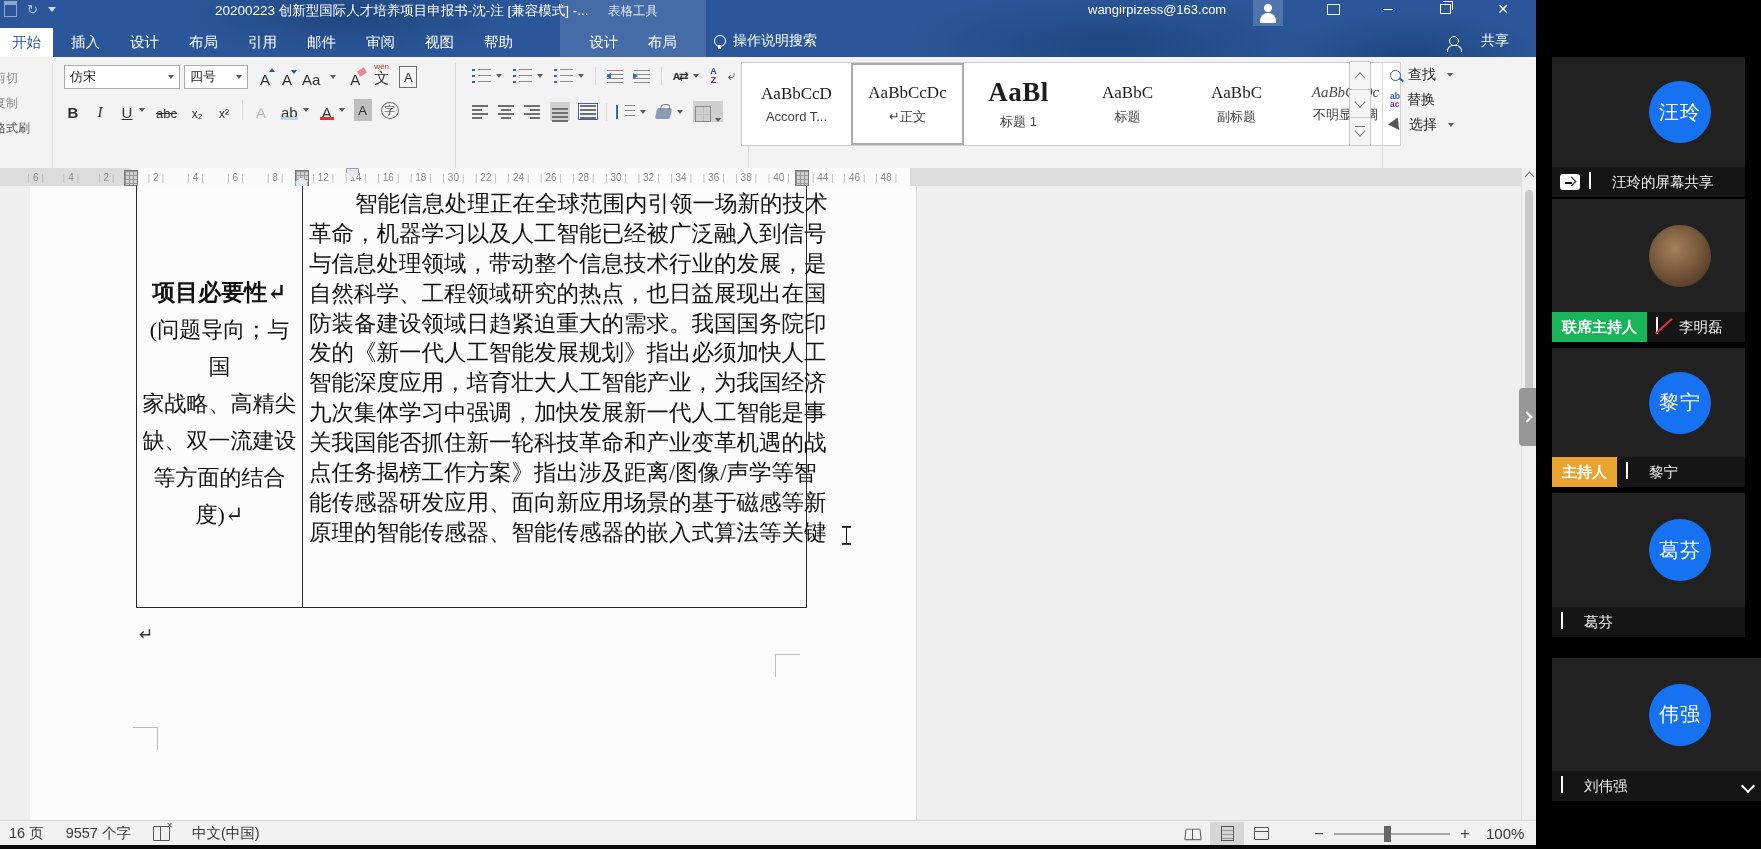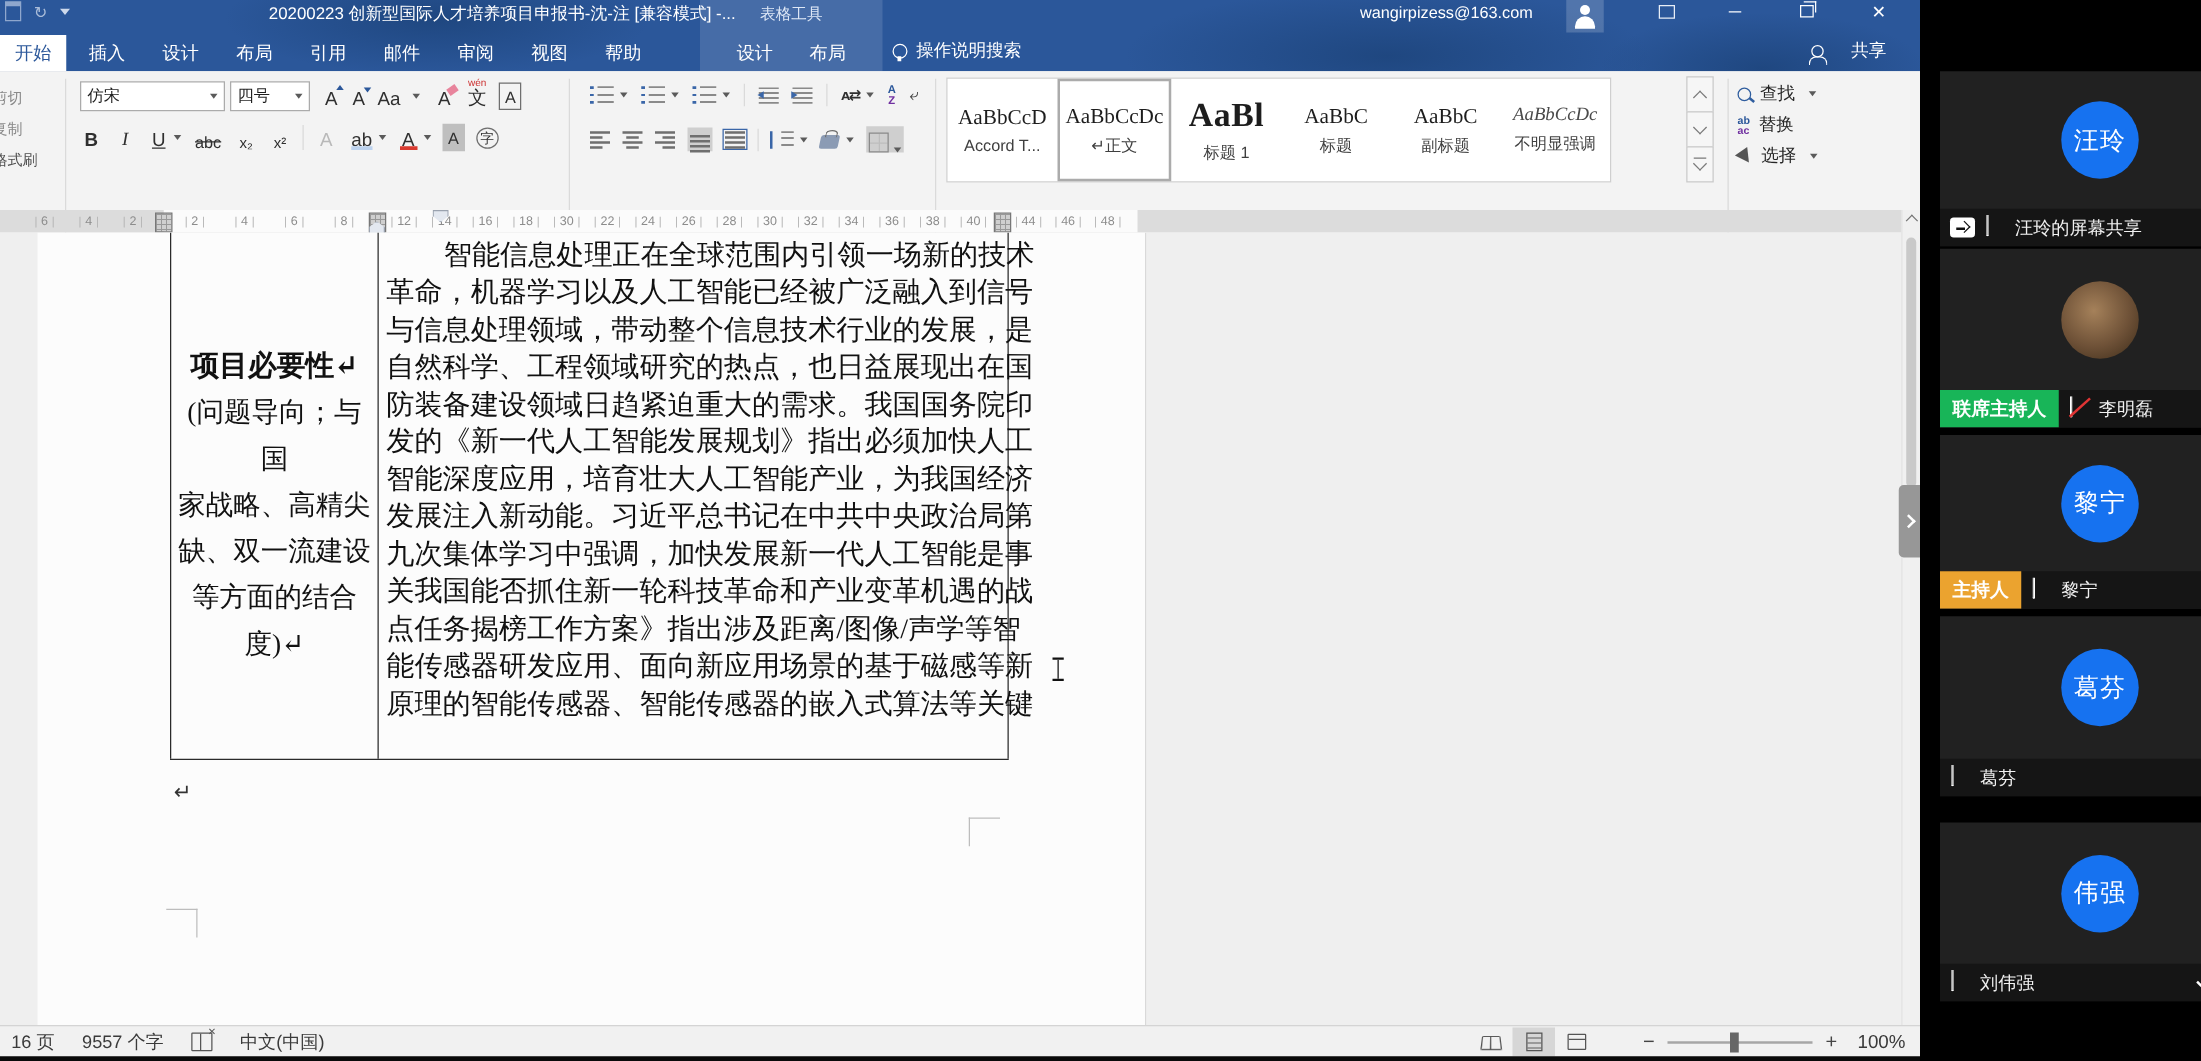--- a/index.html
+++ b/index.html
@@ -93,21 +93,21 @@
   .ic-bucket{width:15px;height:11px;background:#8b9bb4;transform:skewX(-12deg);border-radius:2px;margin-top:4px;}
   .ic-bucket::before{content:"";position:absolute;left:3px;top:-4px;width:8px;height:5px;border:1.6px solid #6f6f6f;border-radius:50% 50% 0 0;border-bottom:none;}
   .ic-grid{width:14px;height:14px;border:1px solid #8a8a8a;background:
      linear-gradient(#bdbdbd,#bdbdbd) 50% 0/1px 100% no-repeat,
      linear-gradient(#bdbdbd,#bdbdbd) 0 50%/100% 1px no-repeat;}
   .ic-sort{font-size:9px;line-height:9px;color:#2b579a;display:flex;flex-direction:column;align-items:center;font-weight:bold;}
   .ic-sort .z{color:#7030a0;}
   .ic-wrap{font-size:13px;color:#3f3f3f;}
   .ic-az{font-size:12px;color:#2f2f2f;font-weight:bold;letter-spacing:-1px;}
   
-  .gallery{position:absolute;left:757px;top:5px;width:532px;height:84px;background:#fff;border:1px solid #cfcfcf;display:flex;box-sizing:border-box;}
+  .gallery{position:absolute;left:741px;top:5px;width:660px;height:84px;background:#fff;border:1px solid #cfcfcf;display:flex;box-sizing:border-box;}
   .card{flex:1;display:flex;flex-direction:column;align-items:center;justify-content:center;gap:5px;cursor:default;}
   .card .sample{font-size:17px;color:#1d1d1d;font-family:"Liberation Serif","DejaVu Serif",serif;white-space:nowrap;}
   .card .sname{font-size:13px;color:#3f3f3f;white-space:nowrap;}
   .card.sel{border:2px solid #ababab;}
   .card.big .sample{font-size:27px;font-weight:bold;letter-spacing:.5px;}
   .card.itl .sample{font-style:italic;font-size:15px;color:#4a4a4a;}
   .galscroll{position:absolute;left:1349px;top:5px;width:22px;height:84px;display:flex;flex-direction:column;}
   .gs{flex:1;border:1px solid #c9c9c9;background:#f6f6f6;display:flex;align-items:center;justify-content:center;margin-top:-1px;}
   .chev-up,.chev-dn{width:7px;height:7px;border-right:1.6px solid #7a7a7a;border-bottom:1.6px solid #7a7a7a;}
   .chev-up{transform:rotate(-135deg);margin-top:4px;}
@@ -177,21 +177,21 @@
   .zminus,.zplus{font-size:16px;color:#444;width:14px;text-align:center;}
   .ztrack{position:relative;width:116px;height:2px;background:#a6a6a6;}
   .zthumb{position:absolute;left:50px;top:-7px;width:7px;height:16px;background:#666;}
   .zval{font-size:15px;color:#3a3a3a;margin-left:6px;}
   .blackstrip{position:absolute;left:0;top:845px;width:1536px;height:4px;background:#0a0a0a;}
   
   #meeting{position:absolute;left:1536px;top:0;width:225px;height:849px;background:#000;}
   .handle{position:absolute;left:-17px;top:388px;width:17px;height:58px;background:#979797;border-radius:4px 0 0 4px;display:flex;align-items:center;justify-content:center;}
   .handle .chr{width:6px;height:6px;border-right:2px solid #fff;border-top:2px solid #fff;transform:rotate(45deg);margin-right:2px;}
   .tiles{position:absolute;left:16px;top:0;width:209px;}
-  .tile{position:absolute;left:0;width:209px;background:#212121;overflow:hidden;}
+  .tile{position:absolute;left:0;width:193px;background:#212121;overflow:hidden;}
   .tile:nth-child(1){top:57px;height:140px;}
   .tile:nth-child(2){top:199px;height:143px;}
   .tile:nth-child(3){top:348px;height:139px;}
   .tile:nth-child(4){top:493px;height:144px;}
   .tile:nth-child(5){top:658px;height:143px;padding-left:24px;}
   .avatar{position:absolute;left:97px;top:calc((100% - 30px)/2 - 31px);width:62px;height:62px;border-radius:50%;
     background:#1672f0;display:flex;align-items:center;justify-content:center;color:#fff;font-size:20px;letter-spacing:1px;}
   .avatar.photo{background:radial-gradient(circle at 42% 38%,#a5815a,#6e5137 55%,#46331f 90%);}
   .tilebar{position:absolute;left:0;bottom:0;width:100%;height:30px;background:#151515;display:flex;align-items:center;color:#f1f1f1;font-size:14.5px;}
   .badge{height:30px;display:flex;align-items:center;padding:0 10px;font-weight:bold;font-size:15px;color:#fff;flex:none;}
@@ -524,21 +524,20 @@
           </div>
       </div>
       <div class="rightcell">
           <div class="dline">智能信息处理正在全球范围内引领一场新的技术</div>
           <div class="dline">革命，机器学习以及人工智能已经被广泛融入到信号</div>
           <div class="dline">与信息处理领域，带动整个信息技术行业的发展，是</div>
           <div class="dline">自然科学、工程领域研究的热点，也日益展现出在国</div>
           <div class="dline">防装备建设领域日趋紧迫重大的需求。我国国务院印</div>
           <div class="dline">发的《新一代人工智能发展规划》指出必须加快人工</div>
           <div class="dline">智能深度应用，培育壮大人工智能产业，为我国经济</div>
-          <div class="dline">发展注入新动能。习近平总书记在中共中央政治局第</div>
           <div class="dline">九次集体学习中强调，加快发展新一代人工智能是事</div>
           <div class="dline">关我国能否抓住新一轮科技革命和产业变革机遇的战</div>
           <div class="dline">点任务揭榜工作方案》指出涉及距离/图像/声学等智</div>
           <div class="dline">能传感器研发应用、面向新应用场景的基于磁感等新</div>
           <div class="dline">原理的智能传感器、智能传感器的嵌入式算法等关键</div>
         </div>
       <div class="endmark">↵</div>
       <div class="cmark lft"></div>
       <div class="cmark rgt"></div>
       <div class="ibeam"></div>

